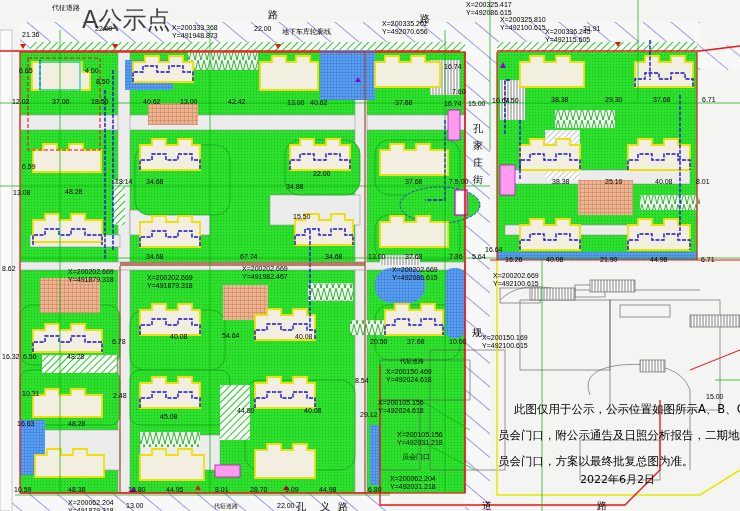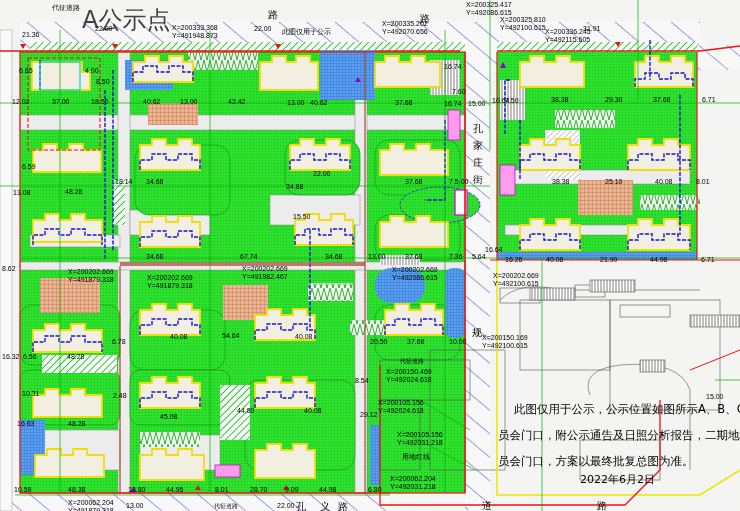--- a/index.html
+++ b/index.html
@@ -263,32 +263,32 @@
   <g fill="#8a00d8">
     <polygon points="355,82 361,82 358,77"></polygon>
     <polygon points="500,68 506,68 503,62"></polygon>
     <polygon points="130,492 136,492 133,487"></polygon>
   </g>
 </svg>
 
 <div class="title">A公示点</div>
 
 <div class="road" style="left:52px;top:3px;font-size:7px;">代征道路</div>
-<div class="road" style="left:282px;top:27px;font-size:7px;">此图仅用于公示</div>
+<div class="road" style="left:282px;top:27px;font-size:7px;">地下车库轮廓线</div>
 <div class="road" style="left:268px;top:8px;">路</div>
 <div class="road" style="left:420px;top:12px;">路</div>
 <div class="vroad" style="left:472px;top:120px;">
   <div>孔</div>
   <div>家</div>
   <div>庄</div>
   <div>街</div>
 </div>
 <div class="road" style="left:472px;top:326px;">规</div>
 <div class="road" style="left:400px;top:357px;font-size:6px;">代征道路</div>
-<div class="road" style="left:402px;top:452px;font-size:7px;">用地红线</div>
+<div class="road" style="left:402px;top:452px;font-size:7px;">员会门口</div>
 <div class="road" style="left:214px;top:502px;font-size:6px;">代征道路</div>
 <div class="road" style="left:296px;top:500px;">孔</div>
 <div class="road" style="left:320px;top:500px;">义</div>
 <div class="road" style="left:338px;top:500px;">路</div>
 <div class="road" style="left:482px;top:499px;">道</div>
 <div class="road" style="left:597px;top:499px;">路</div>
 
 <div>
   <div class="coord" style="left:172px;top:24px;">
       <div>X=200333.368</div>

